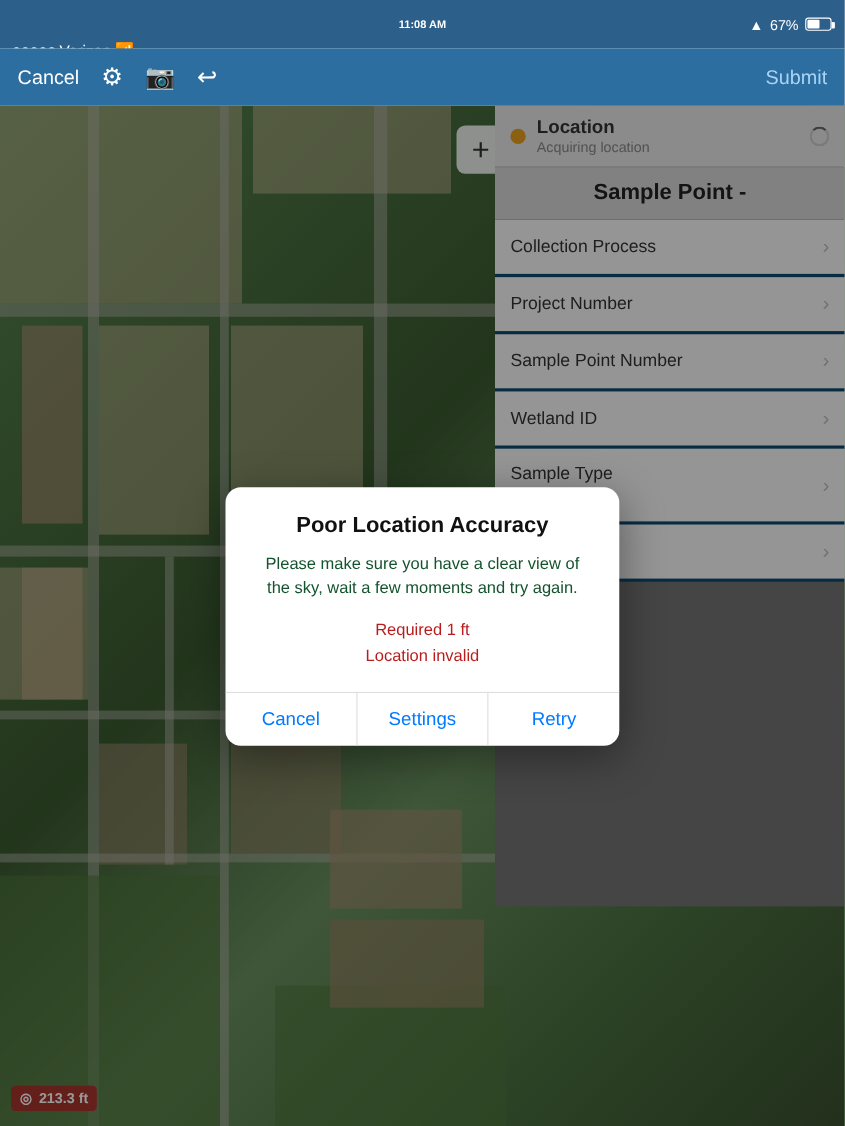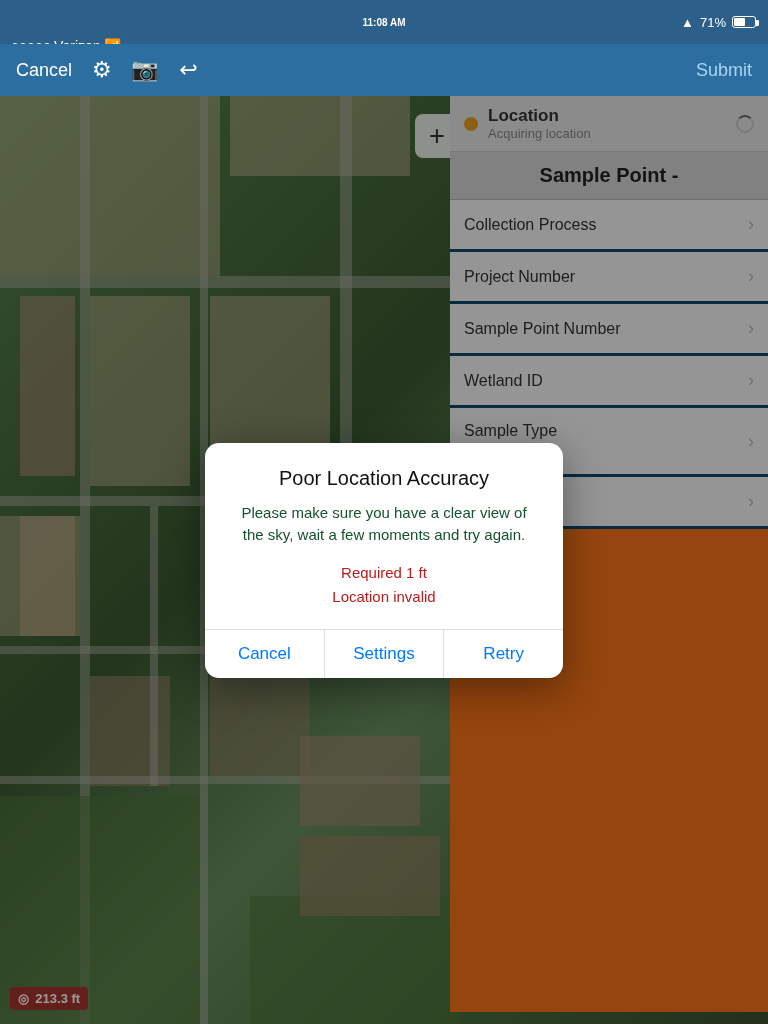--- a/index.html
+++ b/index.html
@@ -70,22 +70,22 @@
       background: rgba(180,40,40,0.85);
       color: white; font-size: 13px; font-weight: 600;
       padding: 4px 8px; border-radius: 4px;
       display: flex; align-items: center; gap: 6px;
       z-index: 20;
     }
 
     
     #right-panel {
       position: absolute; top: 0; right: 0;
-      width: 318px; height: 916px;
-      background: #f97316;
+      width: 318px; height: 728px;
+      background: #737373;
       z-index: 30;
     }
 
     
     #location-header {
       background: #e8e8e8;
       padding: 10px 14px;
       display: flex; align-items: center; gap: 10px;
       border-bottom: 1px solid #ccc;
     }
@@ -143,21 +143,21 @@
       overflow: hidden;
       box-shadow: 0 10px 40px rgba(0,0,0,0.4);
     }
 
     #dialog-body {
       padding: 24px 24px 20px;
       text-align: center;
     }
 
     #dialog-title {
-      font-size: 20px; font-weight: 400; color: #111;
+      font-size: 20px; font-weight: 700; color: #111;
       margin-bottom: 12px;
       text-align: center;
     }
 
     #dialog-message {
       font-size: 15px; color: #14532d; line-height: 1.5;
       margin-bottom: 14px;
     }
 
     #dialog-details {
@@ -194,21 +194,21 @@
       <div class="dot"></div>
       <div class="dot"></div>
       <div class="dot"></div>
     </div>
     <span>Verizon</span>
     <span>📶</span>
   </div>
   <div class="status-center">11:08 AM</div>
   <div class="status-right">
     <span>▲</span>
-    <span>71%</span>
+    <span>67%</span>
     <div class="battery">
       <div class="battery-bar">
         <div class="battery-fill"></div>
       </div>
     </div>
   </div>
 </div>
 
 <div id="nav-bar">
   <div class="nav-left">

